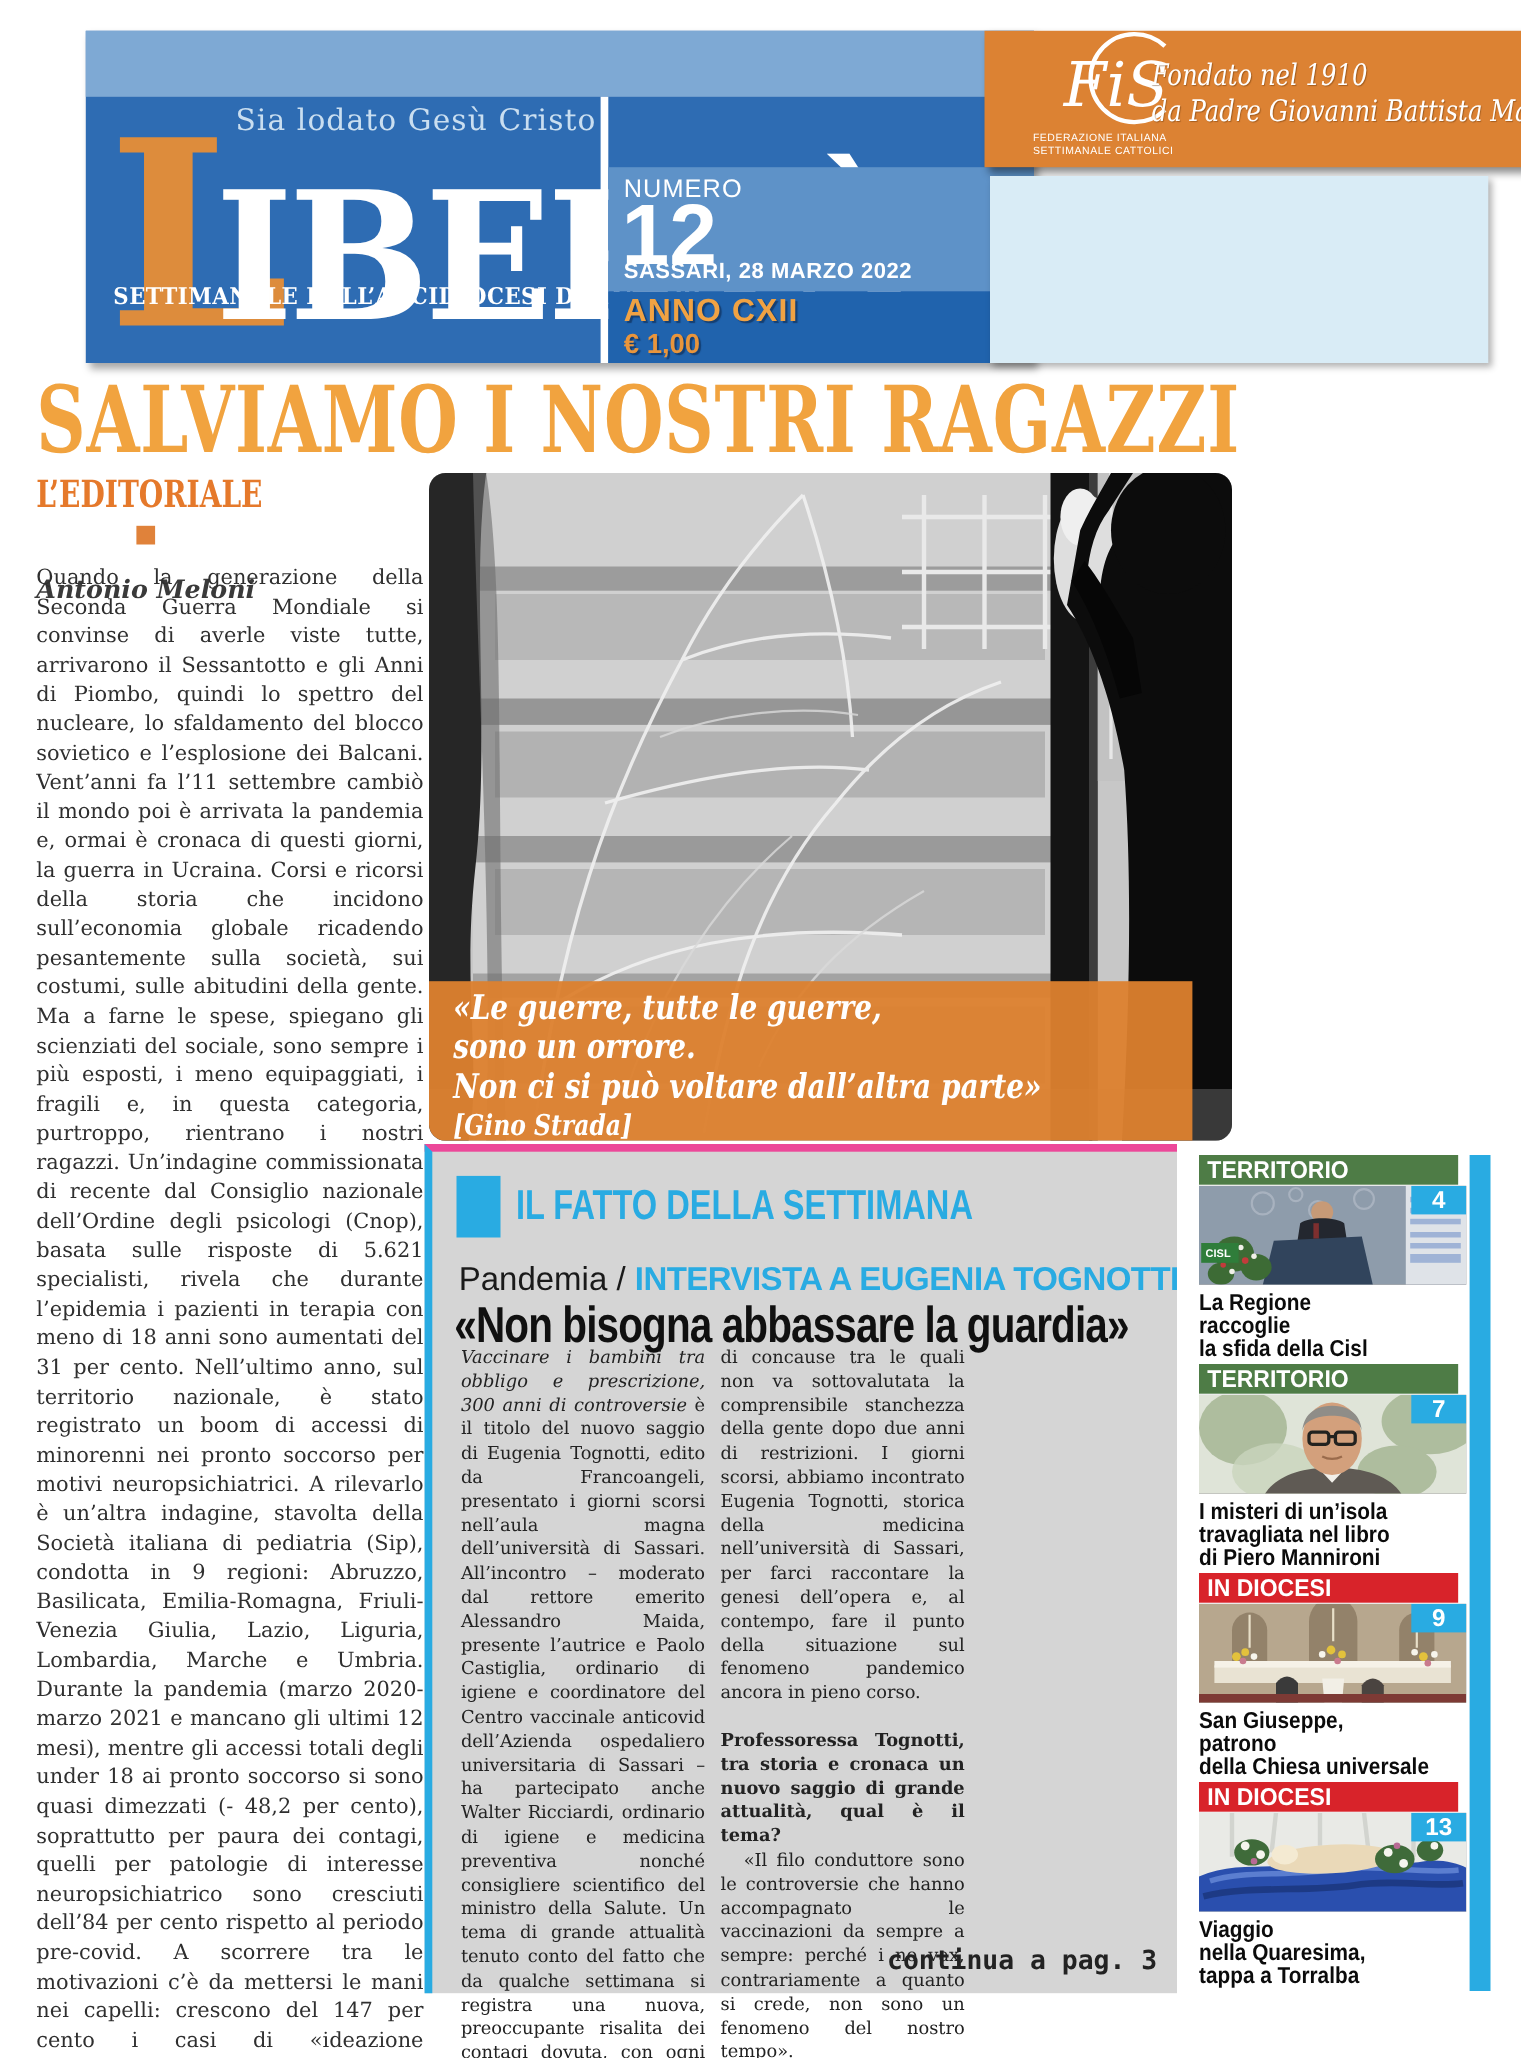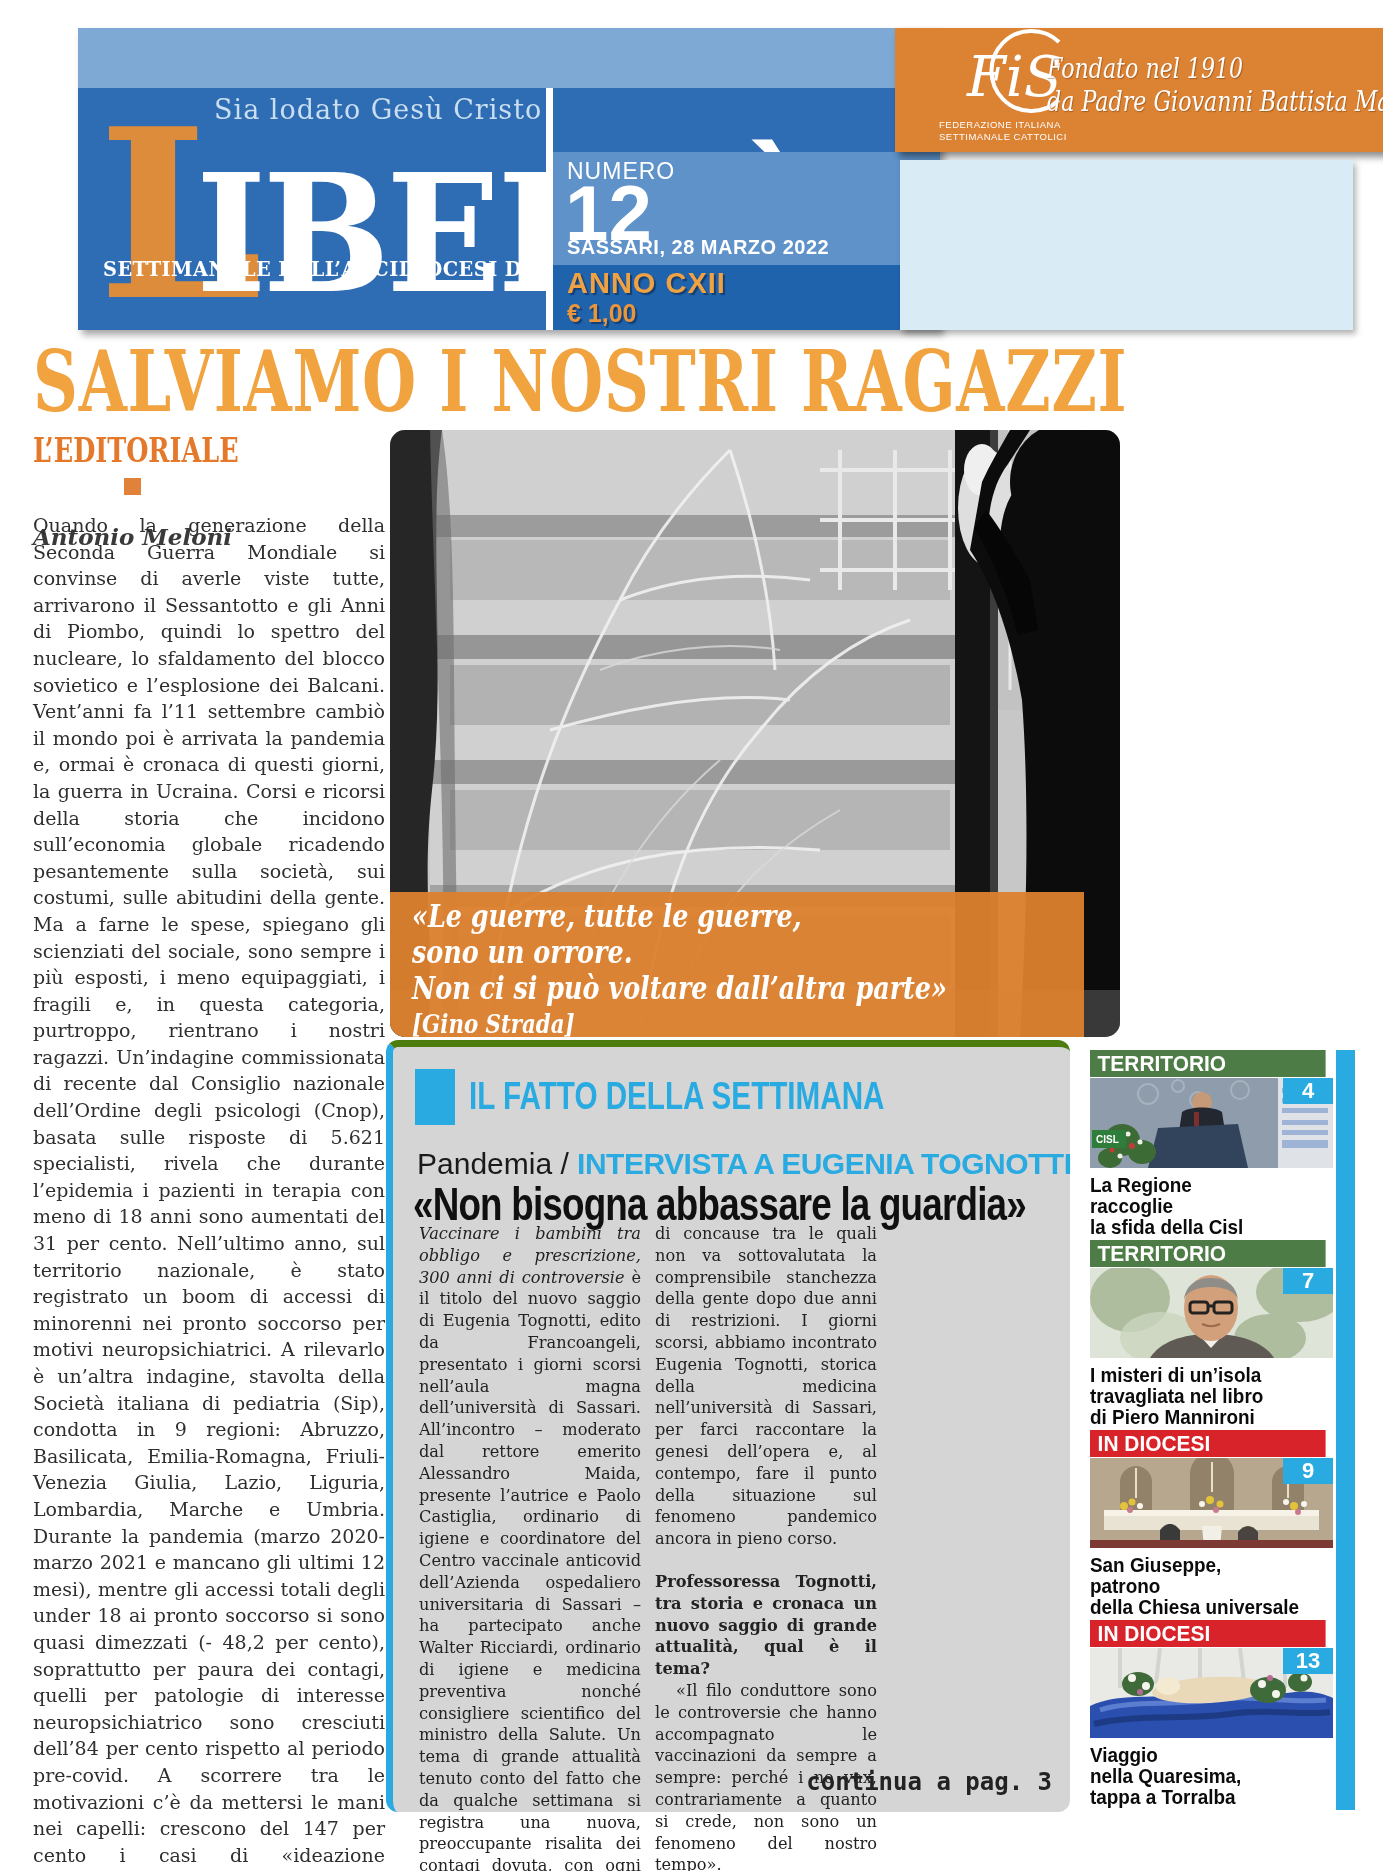--- a/index.html
+++ b/index.html
@@ -55,21 +55,21 @@
   
   .photo{left:390px;top:430px;width:730px;height:607px;overflow:hidden;background:#bfbfbf;border-radius:15px;}
   .photo svg{display:block;}
   .quote-box{position:absolute;left:0;bottom:0;width:694px;height:145px;background:rgba(221,129,46,0.95);}
   .quote-text{position:absolute;left:22px;top:6px;color:#fff;font-weight:bold;font-style:italic;
               font-size:31px;line-height:36px;transform:scaleX(0.82);transform-origin:left top;white-space:nowrap;}
   .quote-attr{font-size:26px;}
 
   
   .fatto{left:386px;top:1040px;width:684px;height:772px;background:#d5d5d5;box-sizing:border-box;
-         border-top:7px solid #4d7c0f;border-left:7px solid #29abe2;border-radius:12px;}
+         border-top:7px solid #ec4899;border-left:7px solid #29abe2;}
   .fatto-square{position:absolute;left:22px;top:22px;width:40px;height:56px;background:#29abe2;}
   .fatto-label{position:absolute;left:76px;top:28px;font-family:"Liberation Sans",sans-serif;
                font-size:38px;font-weight:bold;color:#29abe2;transform:scaleX(0.78);
                transform-origin:left top;white-space:nowrap;letter-spacing:0;}
   .kicker{position:absolute;left:24px;top:100px;font-family:"Liberation Sans",sans-serif;
           font-size:30px;color:#1a1a1a;white-space:nowrap;}
   .kicker b{color:#29abe2;font-weight:bold;letter-spacing:-0.5px;}
   .fatto-head{position:absolute;left:20px;top:130px;font-family:"Liberation Sans",sans-serif;
               font-size:46px;font-weight:bold;color:#101010;letter-spacing:-1px;
               transform:scaleX(0.8);transform-origin:left top;white-space:nowrap;}

